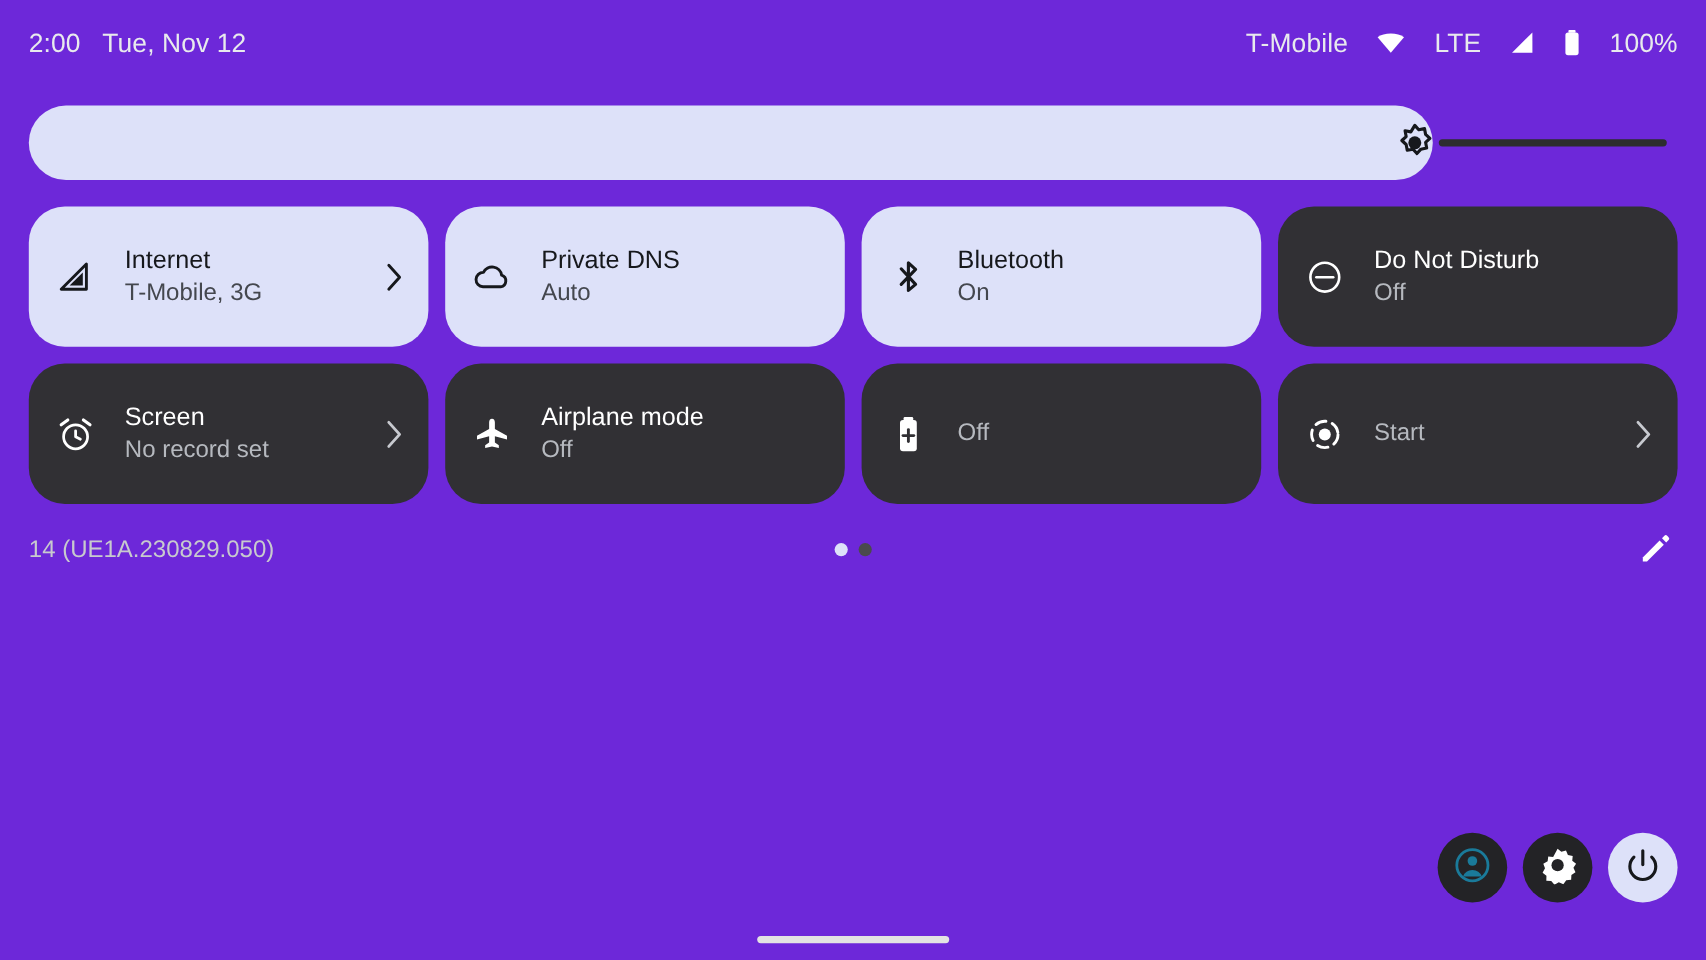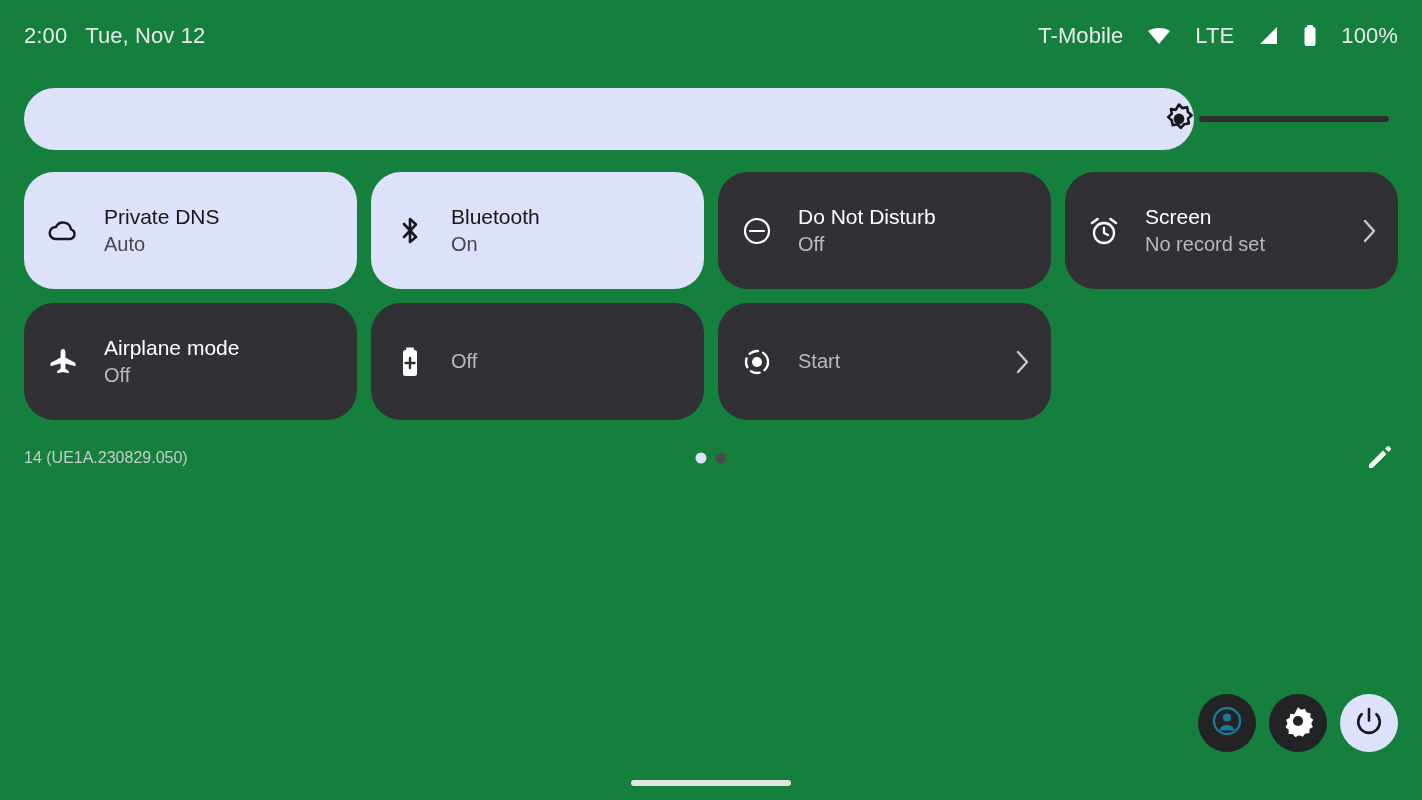--- a/index.html
+++ b/index.html
@@ -5,21 +5,21 @@
   * { box-sizing: border-box; margin: 0; padding: 0; }
   html, body {
     width: 1422px; height: 800px;
     background: #000000;
     font-family: "Liberation Sans", sans-serif;
     overflow: hidden;
   }
   #screen {
     position: relative;
     width: 1422px; height: 800px;
-    background: #15803d;
+    background: #6d28d9;
   }
 
   
   .statusbar {
     position: absolute; top: 0; left: 0;
     width: 1422px; height: 72px;
     display: flex; align-items: center;
     justify-content: space-between;
     padding: 0 24px;
   }
@@ -91,21 +91,21 @@
   .tile-chevron { width: 22px; height: 34px; flex: 0 0 22px; display: flex; align-items: center; justify-content: center; margin-left: 6px; }
 
   
   .qs-footer {
     position: absolute; left: 24px; top: 440px;
     width: 1374px; height: 36px;
     display: flex; align-items: center;
   }
   .build-label {
     color: #c8cace;
-    font-size: 16px;
+    font-size: 20px;
     white-space: nowrap;
   }
   .page-dots {
     position: absolute; left: 50%; top: 50%;
     transform: translate(-50%, -50%);
     display: flex; gap: 9px; align-items: center;
   }
   .dot { width: 11px; height: 11px; border-radius: 50%; }
   .dot.on { background: #dde1f9; }
   .dot.off { background: #4a4a4d; }
@@ -179,20 +179,37 @@
     <div class="bright-icon">
       <svg width="34" height="34" viewBox="0 0 34 34">
         <path d="M17 2.5 l3.3 3.6 4.8 -0.9 0.9 4.8 3.6 3.3 -3.6 3.3 0.9 4.8 -4.8 0.9 -3.3 3.6 -3.3 -3.6 -4.8 0.9 -0.9 -4.8 -3.6 -3.3 3.6 -3.3 -0.9 -4.8 4.8 0.9 Z" fill="none" stroke="#16181c" stroke-width="2.6" stroke-linejoin="round"></path>
         <circle cx="17" cy="17" r="5.4" fill="#16181c"></circle>
       </svg>
     </div>
   </div>
 
   <div class="tiles">
 
+    <div class="tile active">
+      <span class="tile-icon">
+        <svg width="30" height="30" viewBox="0 0 30 30">
+          <path d="M24 4 L24 25 L3 25 Z" fill="none" stroke="#16181c" stroke-width="2.4" stroke-linejoin="round"></path>
+          <path d="M21 11 L21 22 L10 22 Z" fill="#16181c"></path>
+        </svg>
+      </span>
+      <span class="tile-texts">
+        <span class="tile-title">Internet</span>
+        <span class="tile-sub">T-Mobile, 3G</span>
+      </span>
+      <span class="tile-chevron">
+        <svg width="18" height="26" viewBox="0 0 18 26">
+          <path d="M5 3 L14 13 L5 23" fill="none" stroke="#16181c" stroke-width="2.4" stroke-linecap="round" stroke-linejoin="round"></path>
+        </svg>
+      </span>
+    </div>
 
     <div class="tile active">
       <span class="tile-icon">
         <svg width="32" height="26" viewBox="0 0 32 26">
           <path d="M8.5 21 a6 6 0 0 1 0.4 -12 a8 8 0 0 1 15.1 2.3 a5 5 0 0 1 -0.7 9.7 Z" fill="none" stroke="#16181c" stroke-width="2.4" stroke-linejoin="round"></path>
         </svg>
       </span>
       <span class="tile-texts">
         <span class="tile-title">Private DNS</span>
         <span class="tile-sub">Auto</span>

